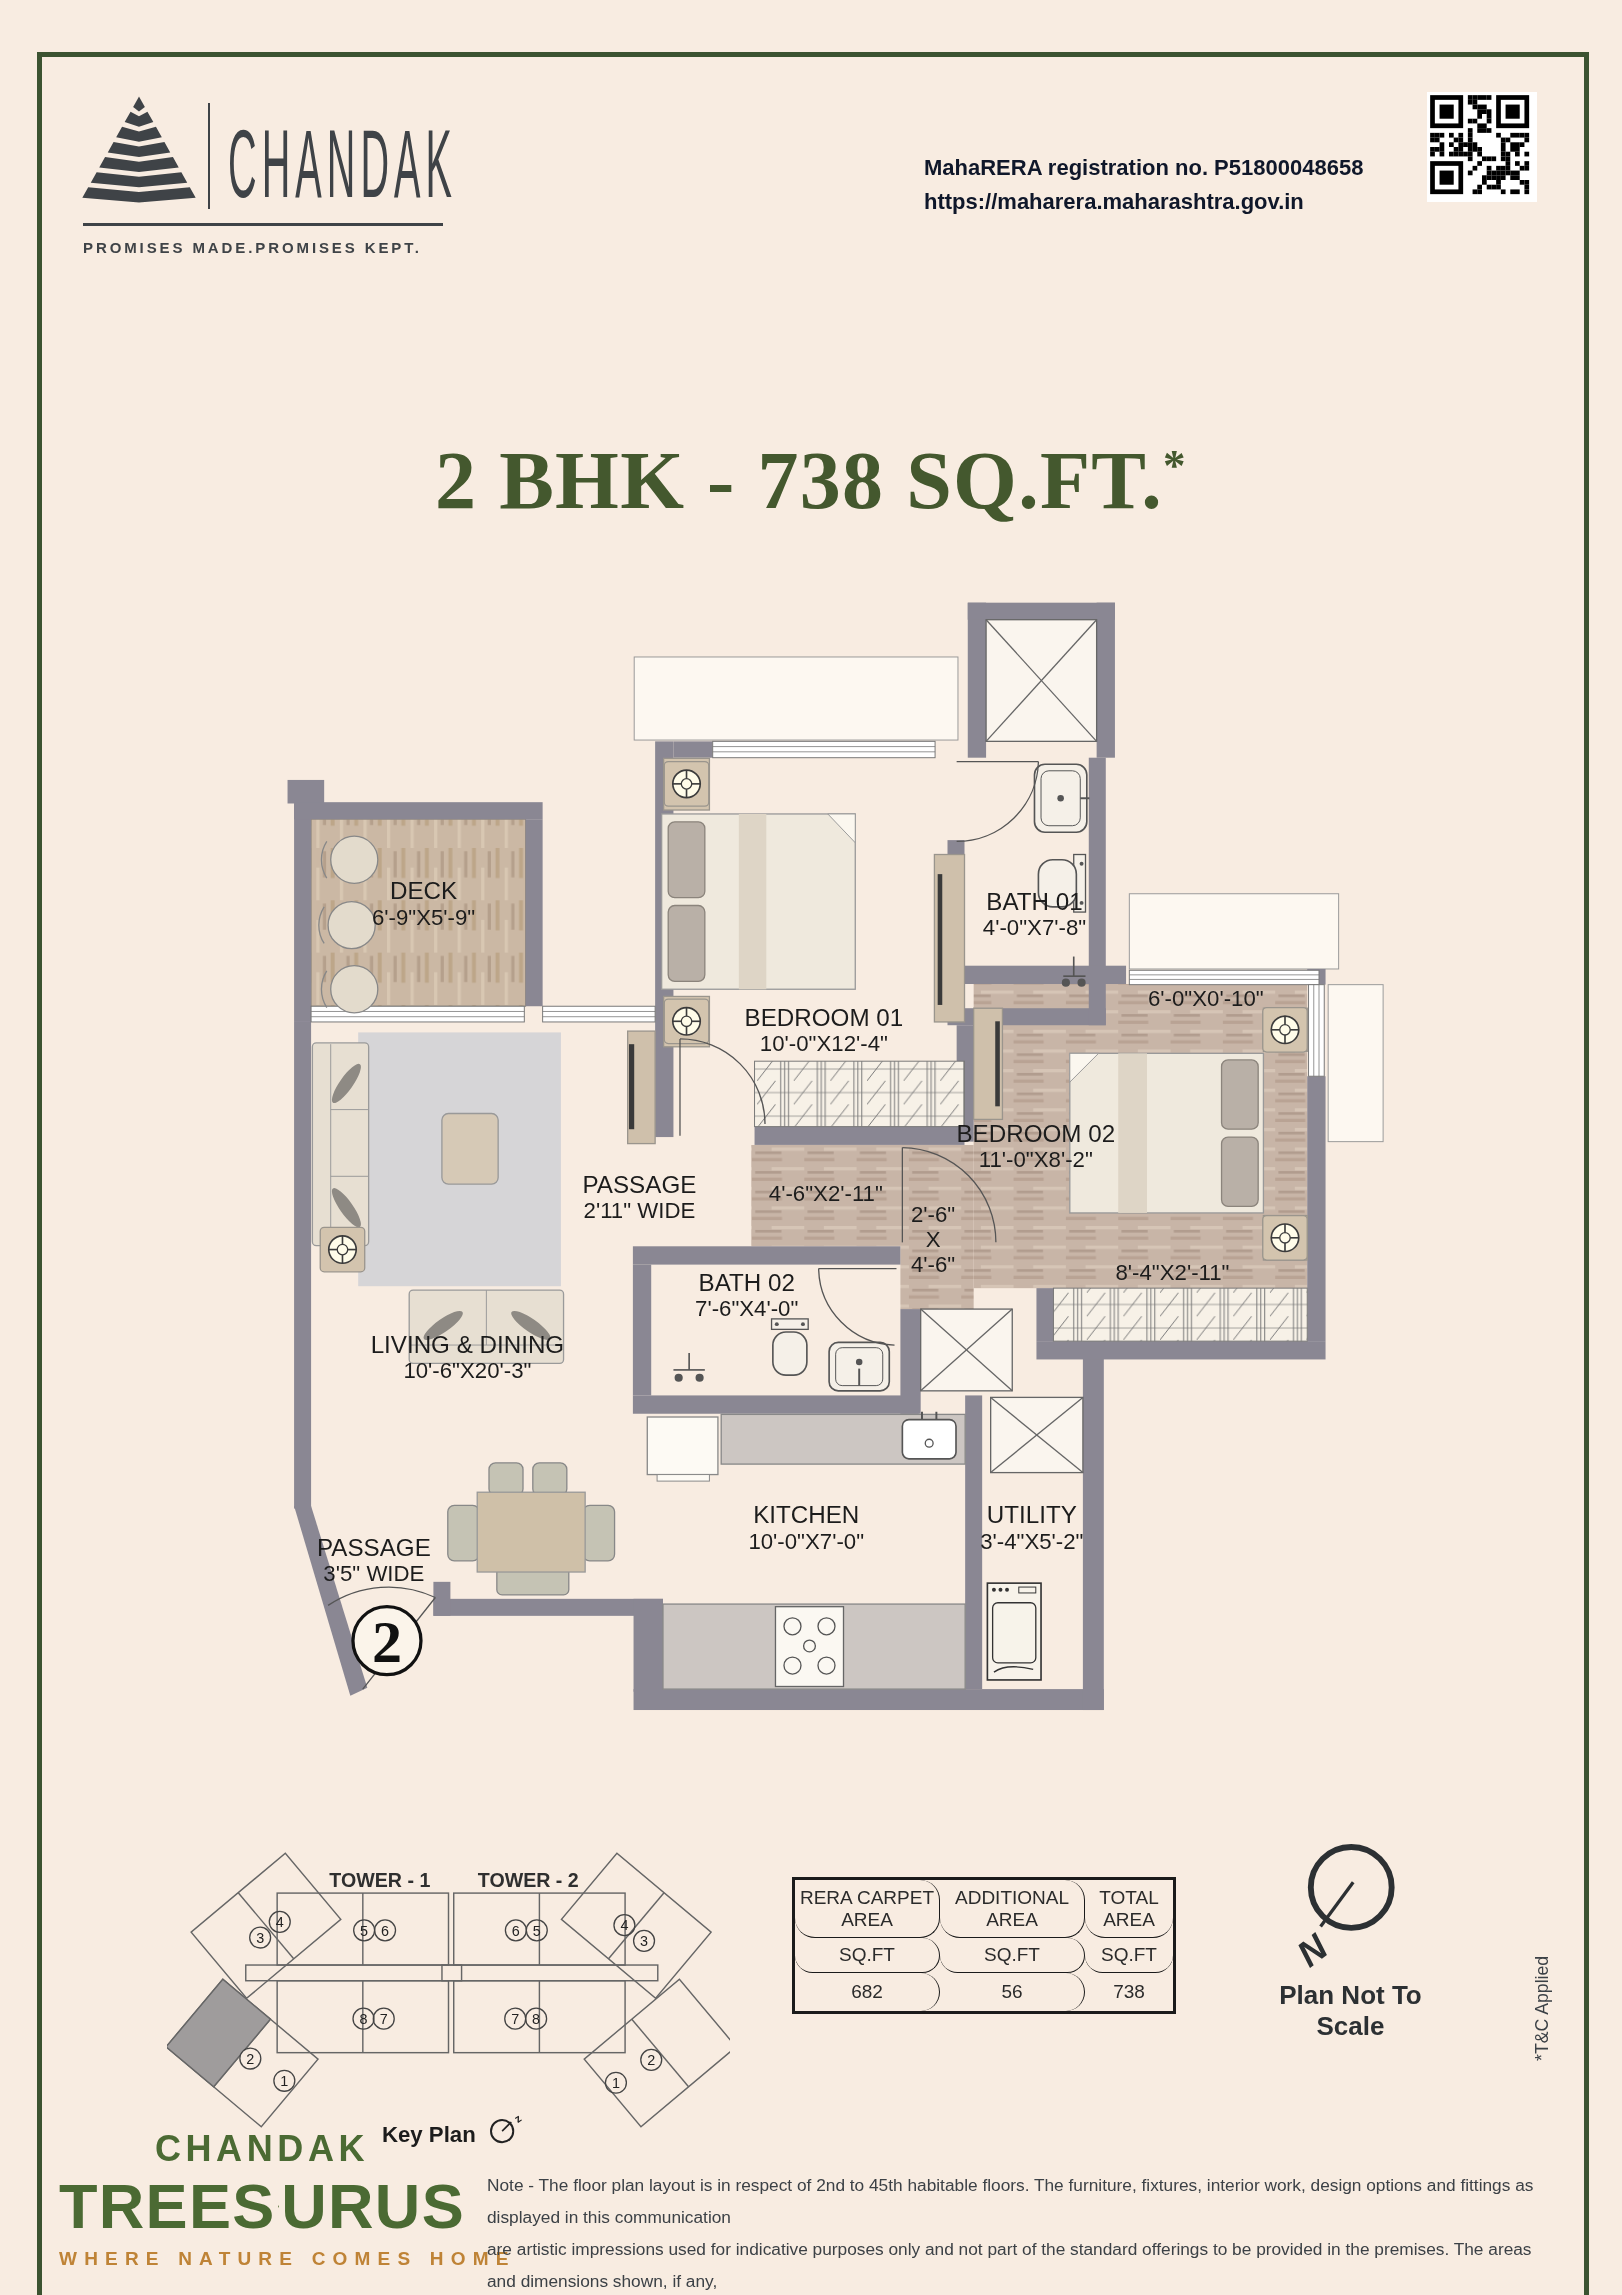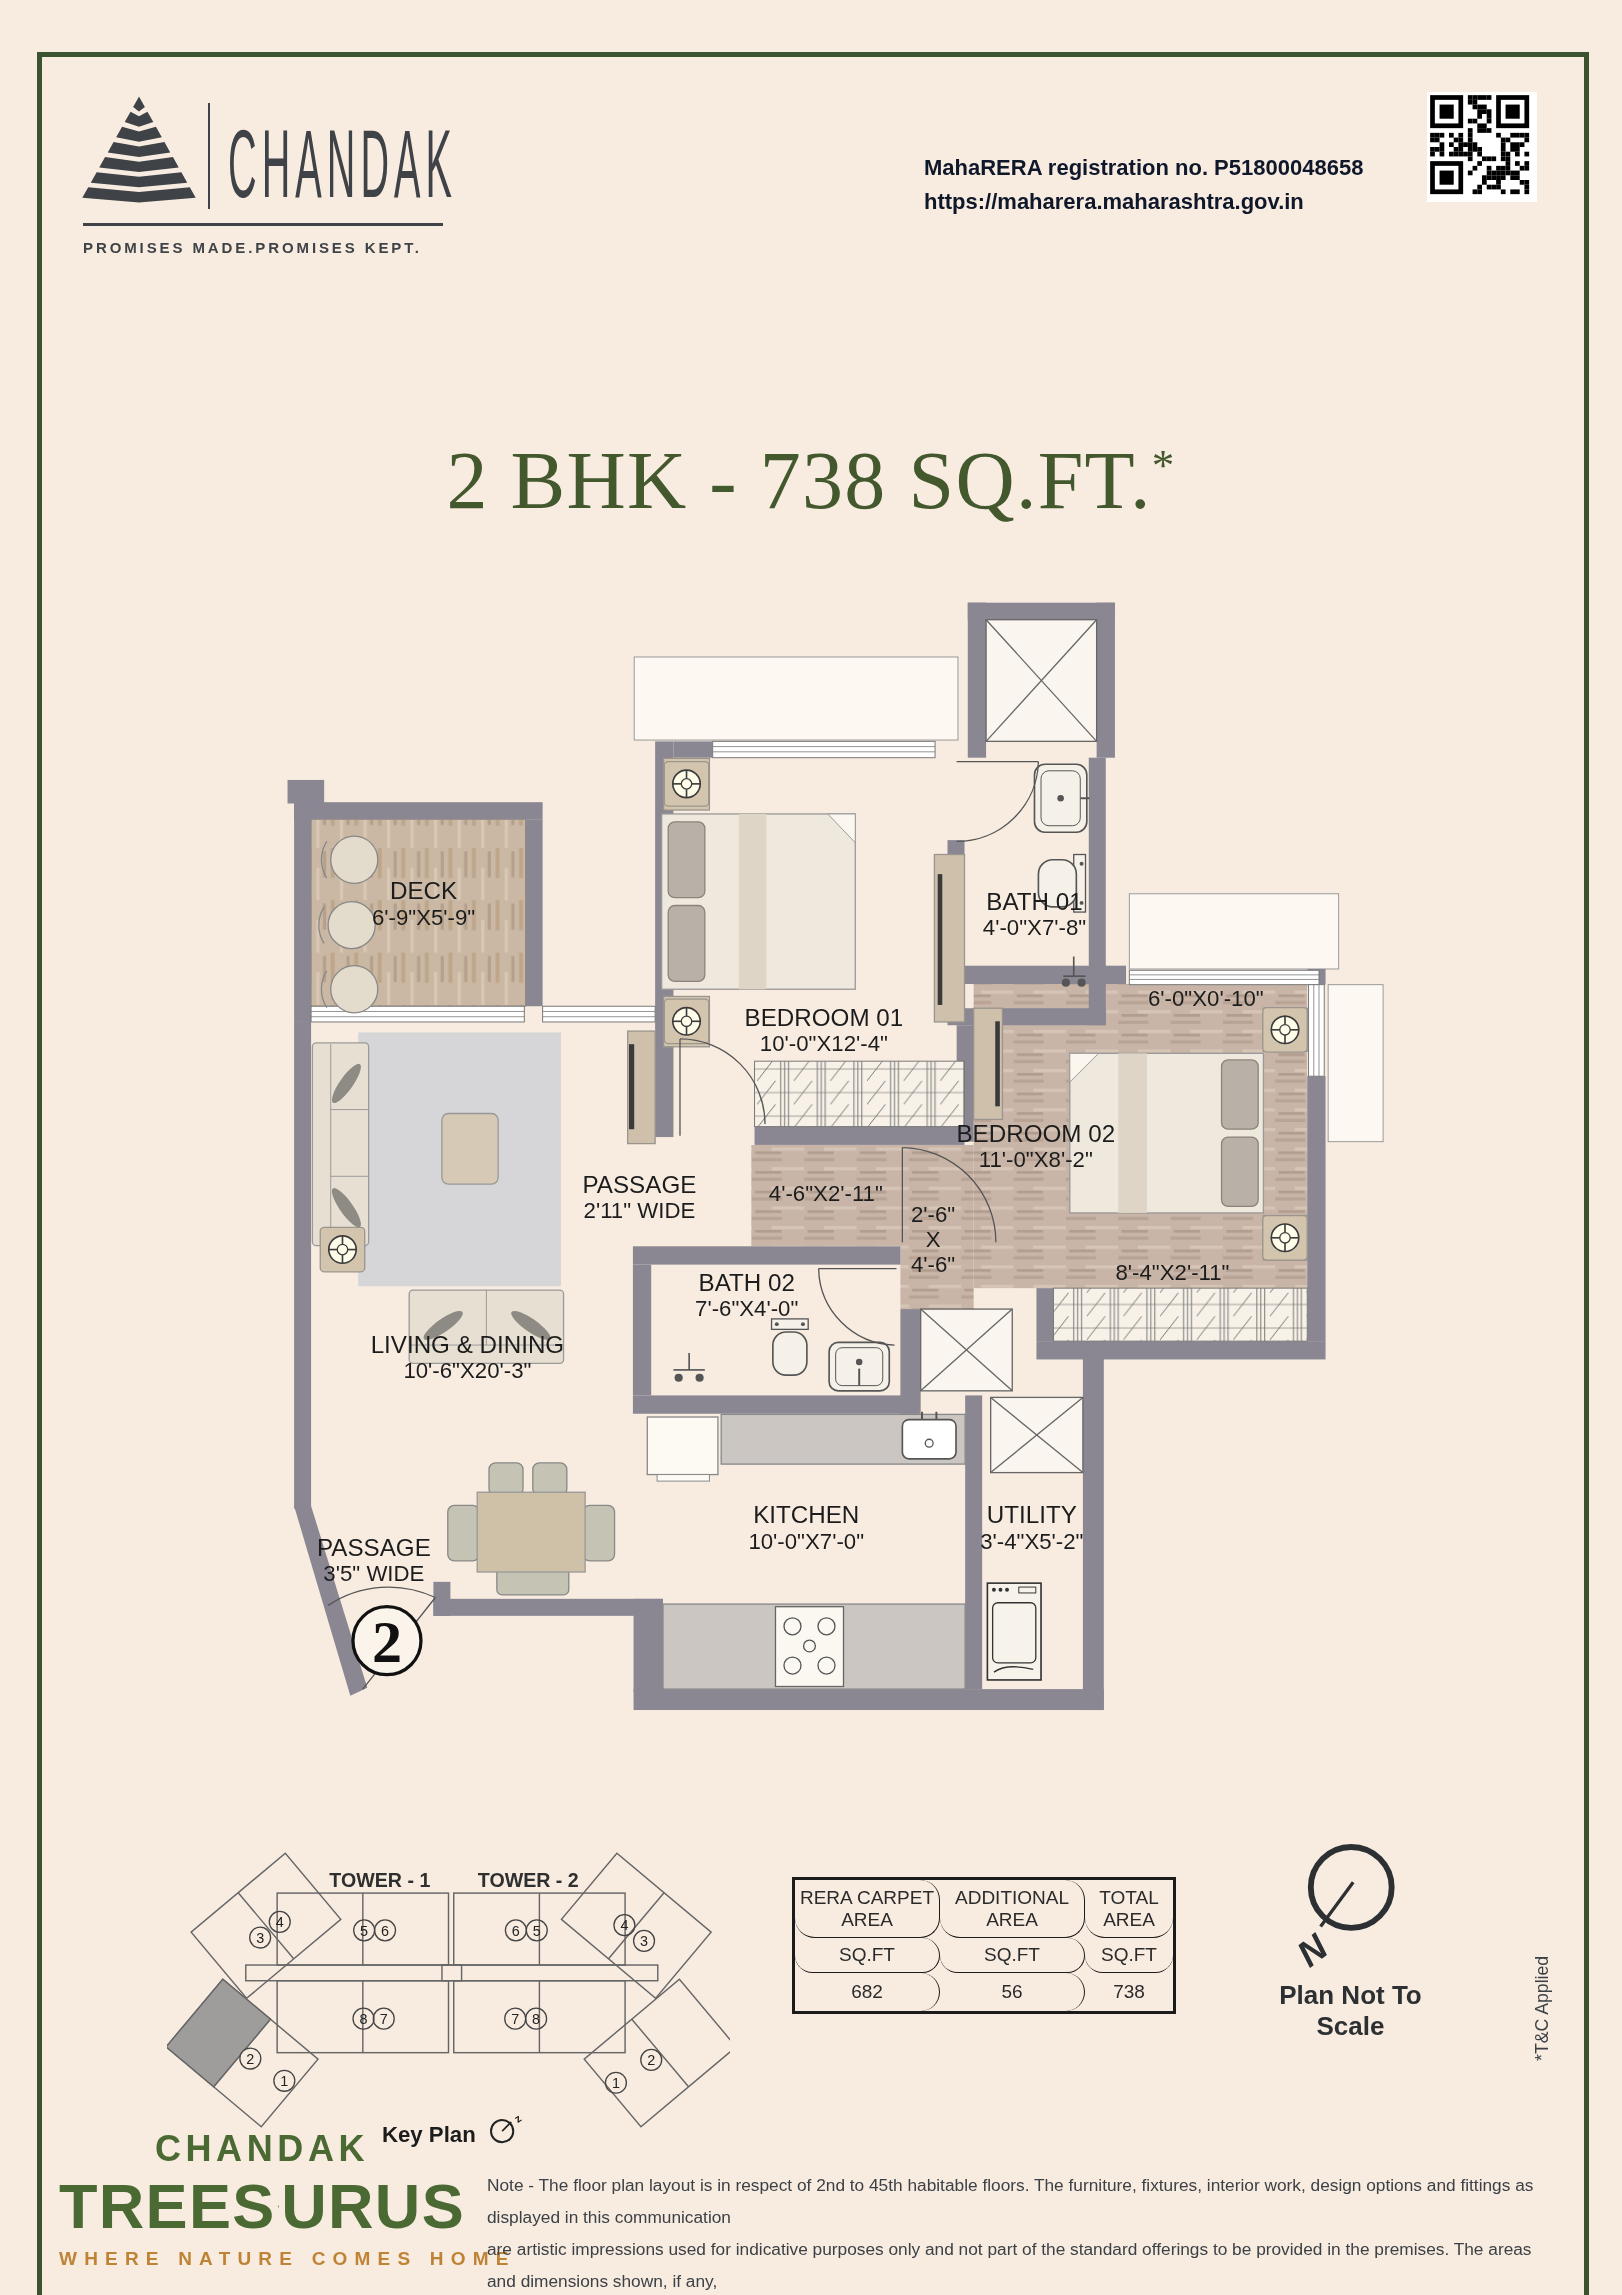--- a/index.html
+++ b/index.html
@@ -5,21 +5,21 @@
   html,body{margin:0;padding:0;background:#f8ece1;}
   .page{position:relative;width:1622px;height:2295px;background:#f8ece1;font-family:"Liberation Sans",sans-serif;overflow:hidden;margin-top:10px;}
   .frame{position:absolute;left:37px;top:42px;width:1542px;height:2239px;border:5.9px solid #3c5331;}
   
   .logo-divider{position:absolute;left:208px;top:93px;width:2px;height:106px;background:#3f4347;}
   .brand{position:absolute;left:228px;top:98px;font-size:72px;font-weight:500;color:#3f4347;letter-spacing:9.2px;transform:scale(0.55,1.35);transform-origin:left top;white-space:nowrap;}
   .logo-rule{position:absolute;left:83px;top:213px;width:360px;height:2.6px;background:#3f4347;}
   .logo-tag{position:absolute;left:83px;top:229px;width:379px;font-size:15px;font-weight:bold;color:#3f4347;letter-spacing:2.9px;white-space:nowrap;}
   .rera{position:absolute;left:924px;top:141px;font-size:22px;line-height:34px;color:#0f172a;font-weight:700;}
   
-  .title{position:absolute;left:0;top:424px;width:1622px;text-align:center;font-family:"Liberation Serif",serif;font-weight:normal;font-size:82px;color:#44582e;letter-spacing:1.3px;}
+  .title{position:absolute;left:0;top:424px;width:1622px;text-align:center;font-family:"Liberation Serif",serif;font-weight:bold;font-size:82px;color:#44582e;letter-spacing:1.3px;}
   .title sup{font-size:55%;vertical-align:super;}
   
   .pn{font-size:37px;fill:#1c1c1c;font-family:"Liberation Sans",sans-serif;}
   .pd{font-size:34px;fill:#1c1c1c;font-family:"Liberation Sans",sans-serif;}
   .kp-t{font-size:30px;font-weight:bold;fill:#2f2f2f;font-family:"Liberation Sans",sans-serif;}
   .kp-n{font-size:22px;fill:#222;font-family:"Liberation Sans",sans-serif;}
   .kp-k{font-size:34px;font-weight:bold;fill:#1c1c1c;}
   
   .area-table{position:absolute;left:792px;top:1867px;border:3.3px solid #1b1b1b;display:grid;grid-template-columns:145px 145px 88px;color:#2b2b2b;font-size:19px;text-align:center;}
   .area-table .c{border-right:1.3px solid #1b1b1b;display:flex;align-items:center;justify-content:center;padding:2.6px 3.9px;box-sizing:border-box;border-radius:20px;}

